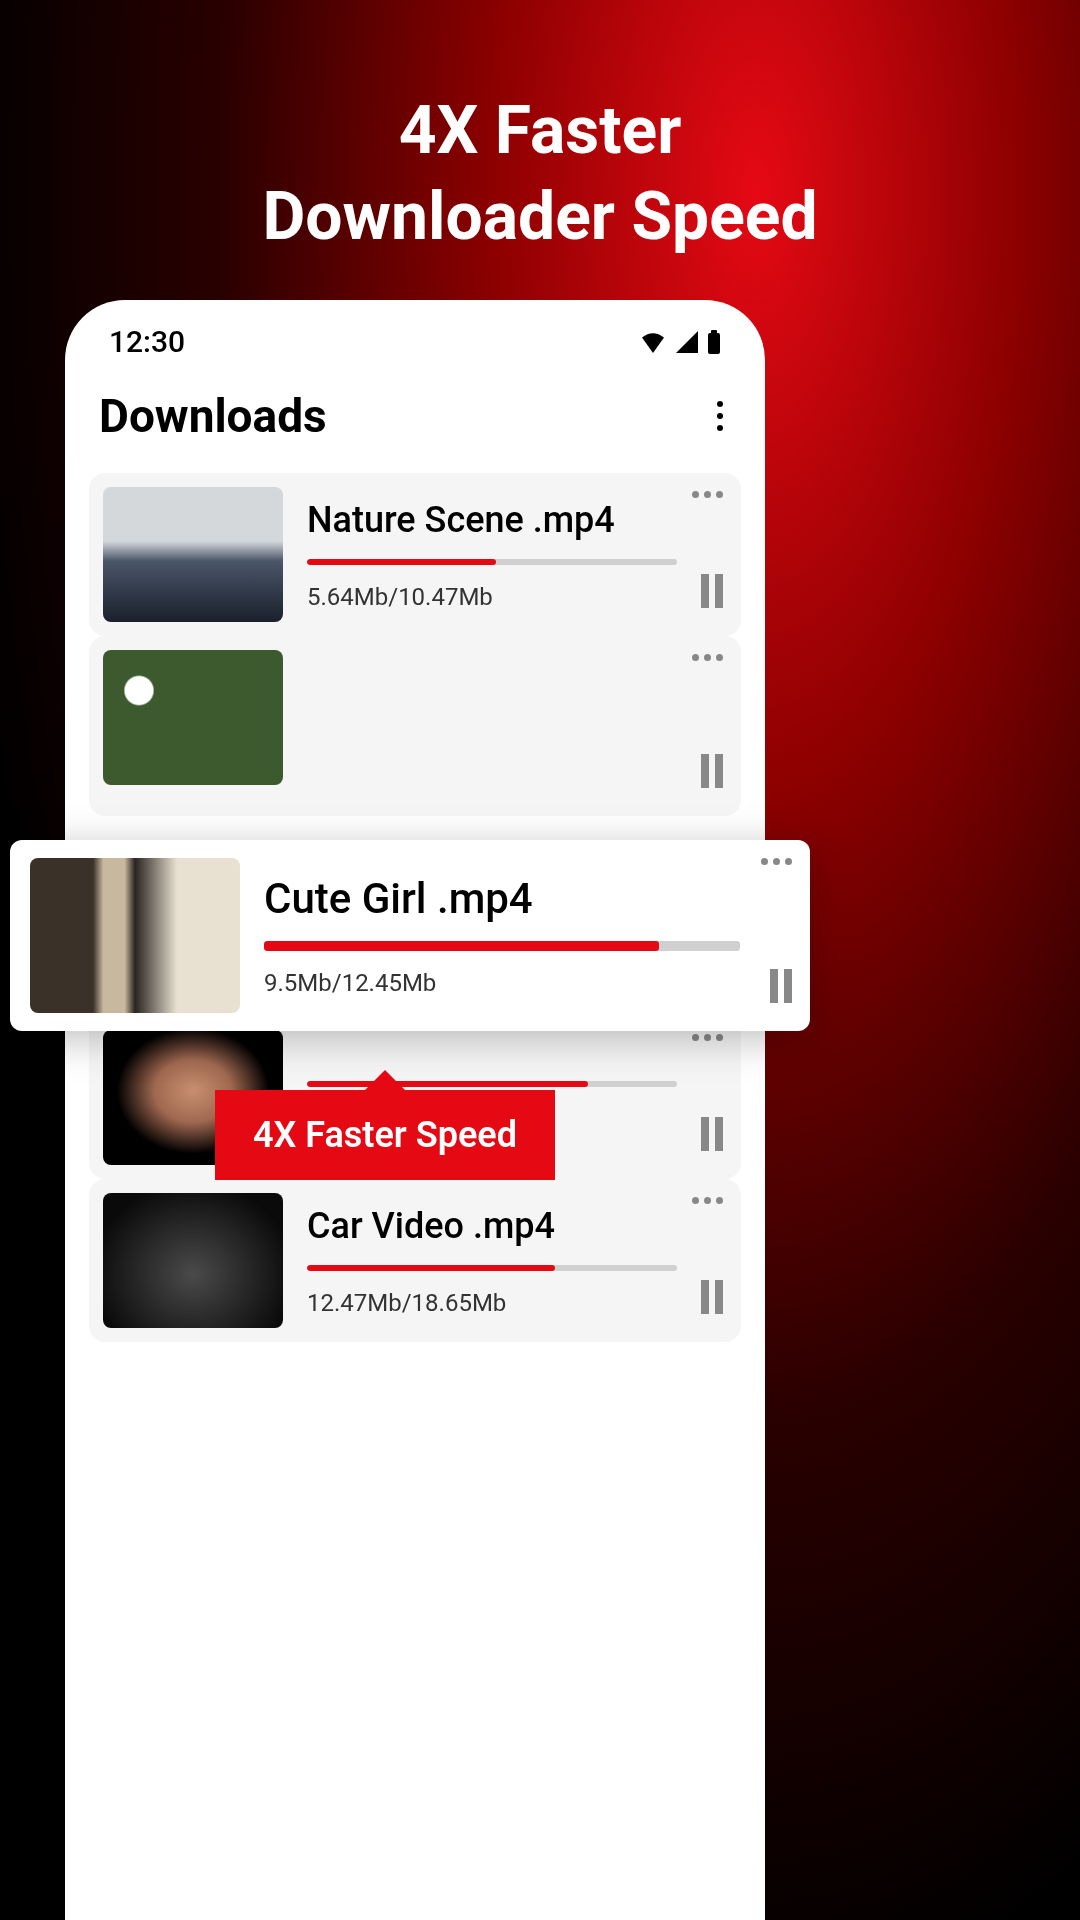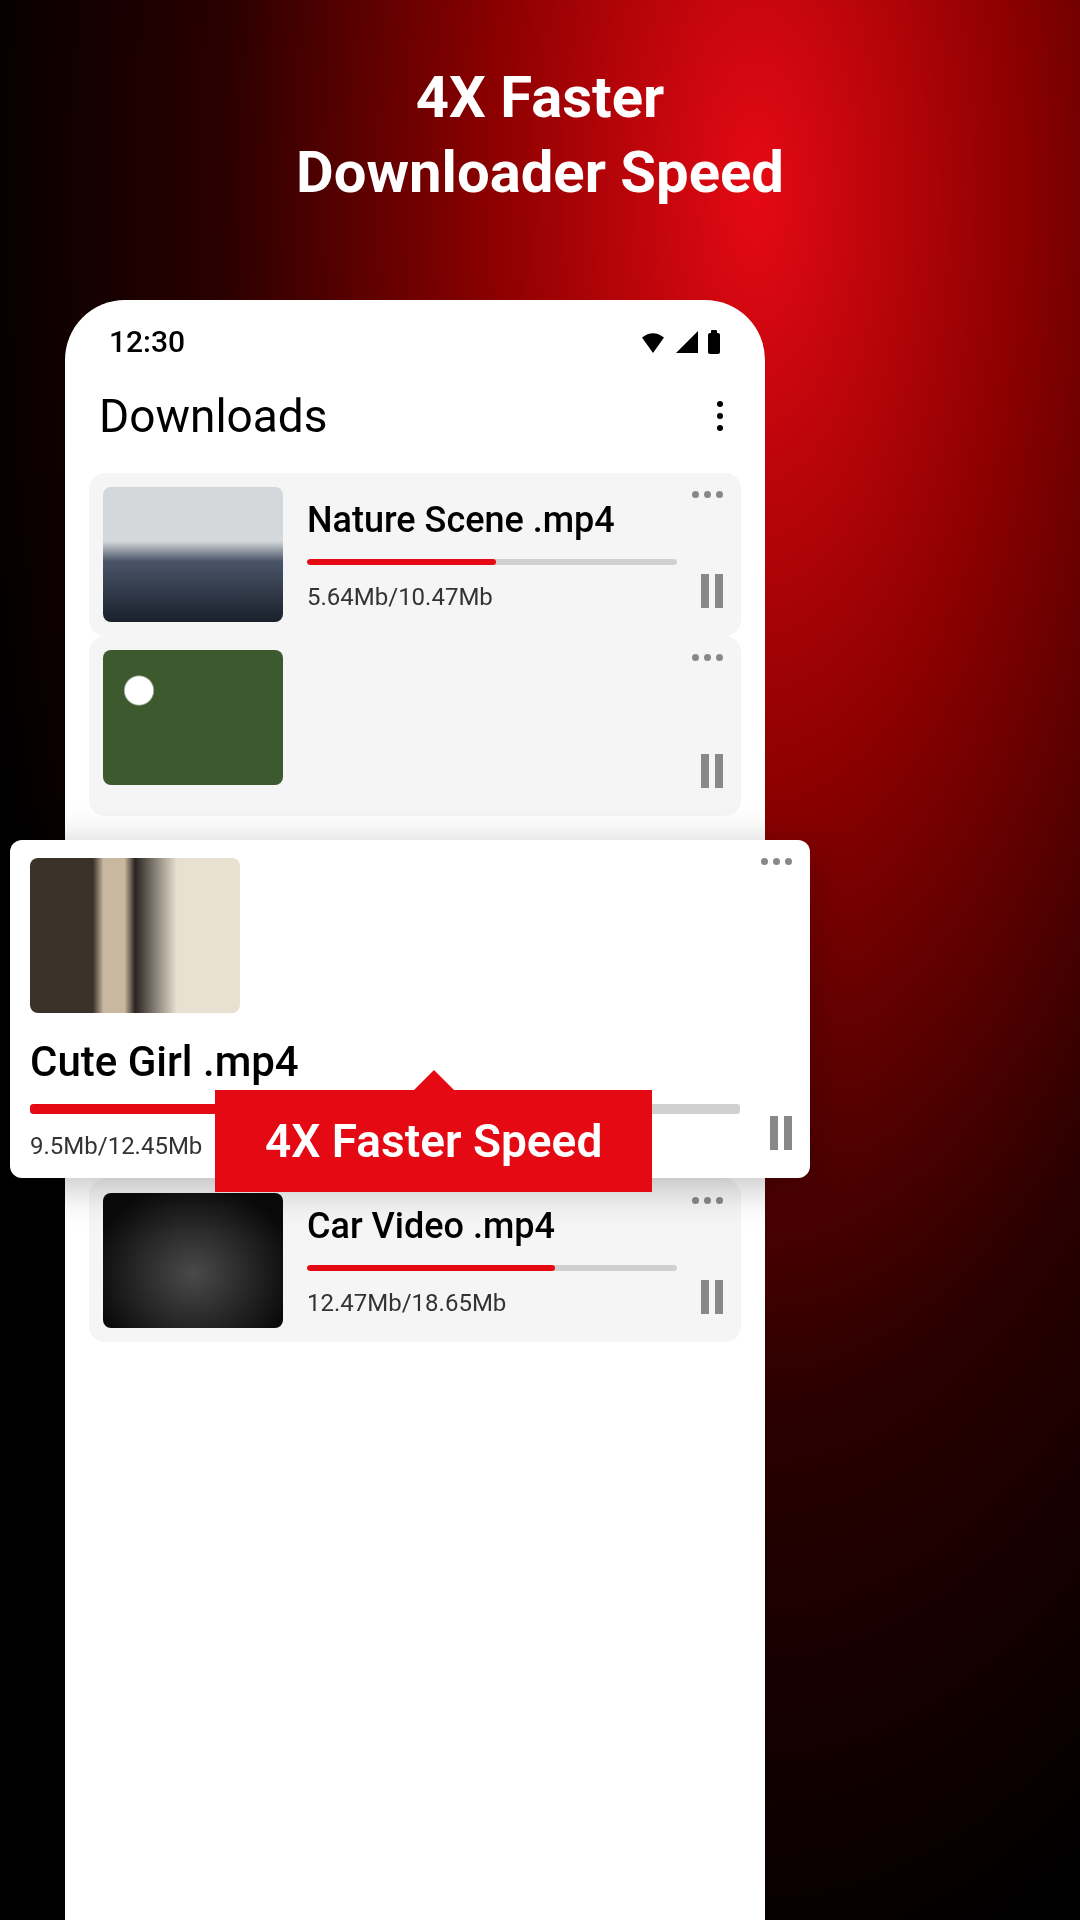--- a/index.html
+++ b/index.html
@@ -10,25 +10,25 @@
     body {
       width: 1080px;
       height: 1920px;
       background: radial-gradient(ellipse at 70% 10%, #e50914 0%, #8b0000 25%, #2a0000 50%, #000000 75%);
       font-family: -apple-system, BlinkMacSystemFont, 'Segoe UI', Roboto, sans-serif;
       overflow: hidden;
       position: relative;
     }
     .hero-title {
       color: white;
-      font-size: 58px;
+      font-size: 66px;
       font-weight: 700;
       text-align: center;
       line-height: 1.3;
-      padding: 60px 40px 40px;
+      padding: 88px 40px 40px;
     }
     .phone-frame {
       position: absolute;
       top: 300px;
       left: 65px;
       width: 700px;
       background: white;
       border-radius: 60px 60px 0 0;
       padding: 16px 24px 0;
       height: 1620px;
@@ -53,21 +53,21 @@
       display: inline-block;
     }
     .app-header {
       display: flex;
       justify-content: space-between;
       align-items: center;
       padding: 10px 10px 30px;
     }
     .app-title {
       font-size: 46px;
-      font-weight: 400;
+      font-weight: 700;
       color: #000;
     }
     .more-vert {
       display: flex;
       flex-direction: column;
       gap: 6px;
       padding: 8px;
       cursor: pointer;
     }
     .more-vert span {
@@ -90,21 +90,20 @@
     }
     .download-card.elevated {
       background: white;
       box-shadow: 0 8px 40px rgba(0,0,0,0.25);
       position: absolute;
       left: 10px;
       width: 800px;
       z-index: 10;
       border-radius: 12px;
       padding: 18px 20px;
-      flex-direction: column;
     }
     .thumb {
       width: 180px;
       height: 135px;
       border-radius: 8px;
       flex-shrink: 0;
       background-size: cover;
       background-position: center;
     }
     .elevated .thumb {
@@ -191,23 +190,23 @@
     }
     .pause-btn span {
       width: 8px;
       height: 34px;
       background: #888;
     }
     .speed-badge {
       position: absolute;
       background: #e50914;
       color: white;
-      font-size: 46px;
+      font-size: 36px;
       font-weight: 600;
-      padding: 24px 50px;
+      padding: 24px 38px;
       z-index: 20;
     }
     .speed-badge::before {
       content: '';
       position: absolute;
       top: -20px;
       left: 50%;
       transform: translateX(-50%);
       border-left: 22px solid transparent;
       border-right: 22px solid transparent;

